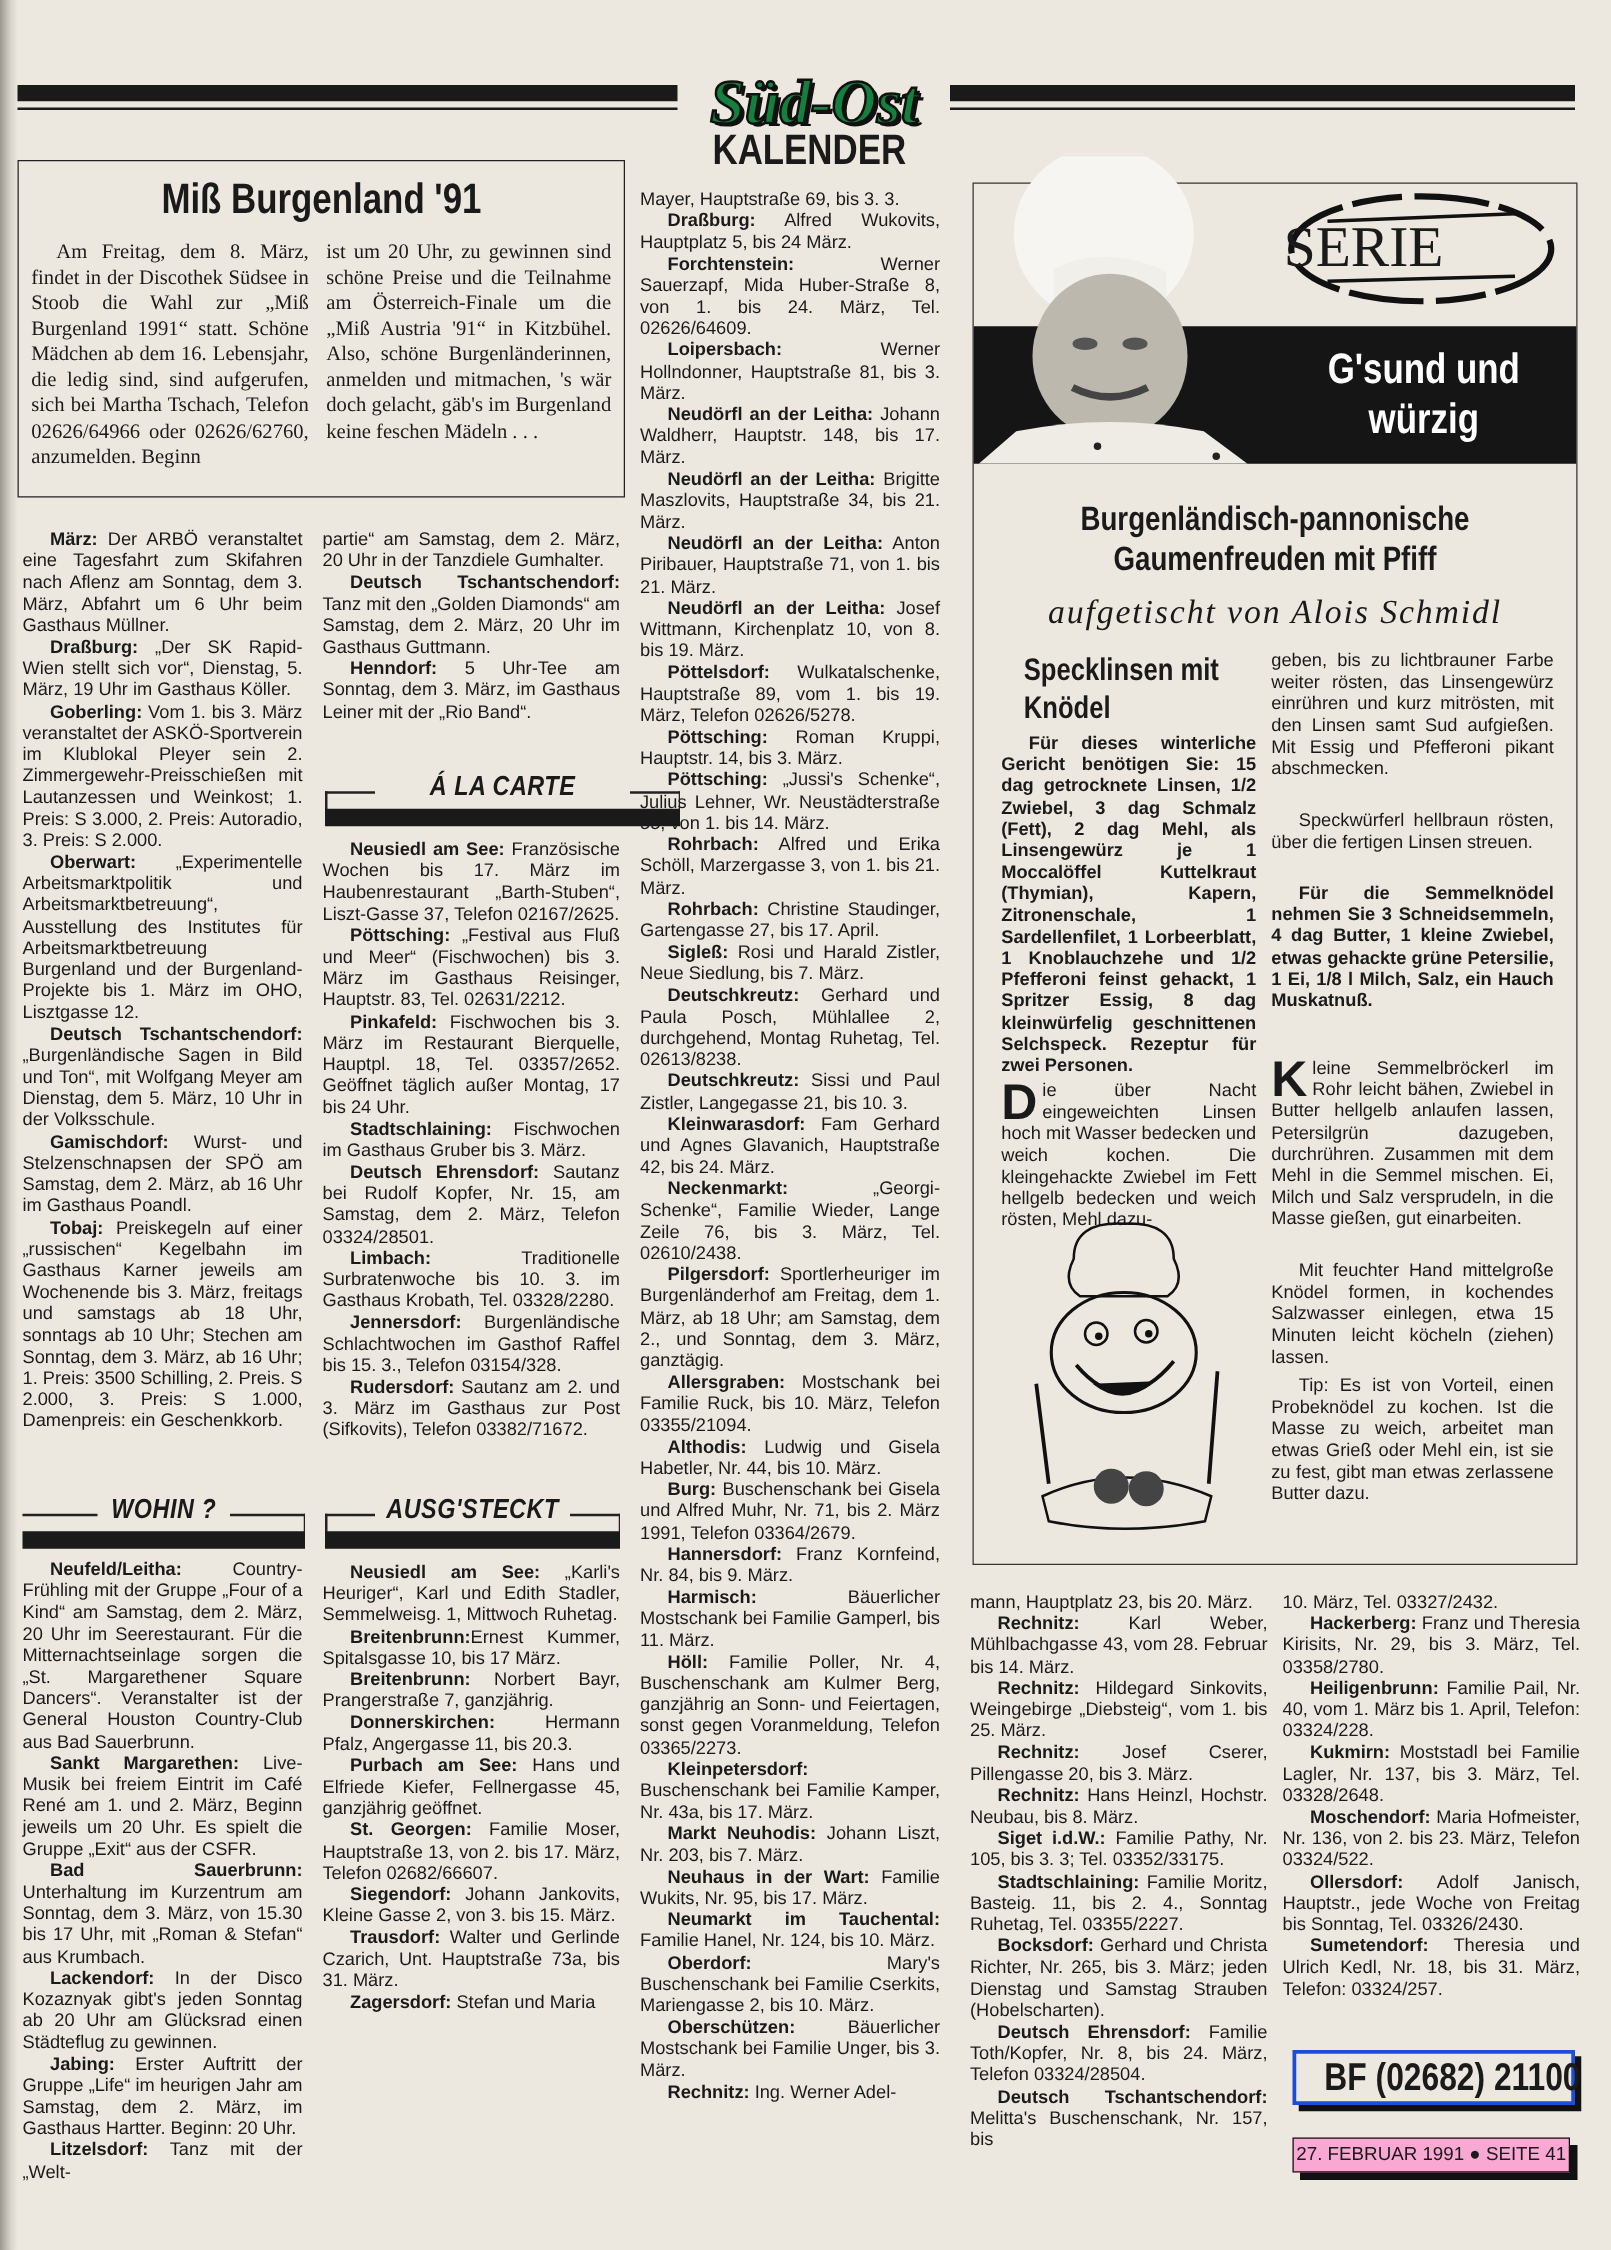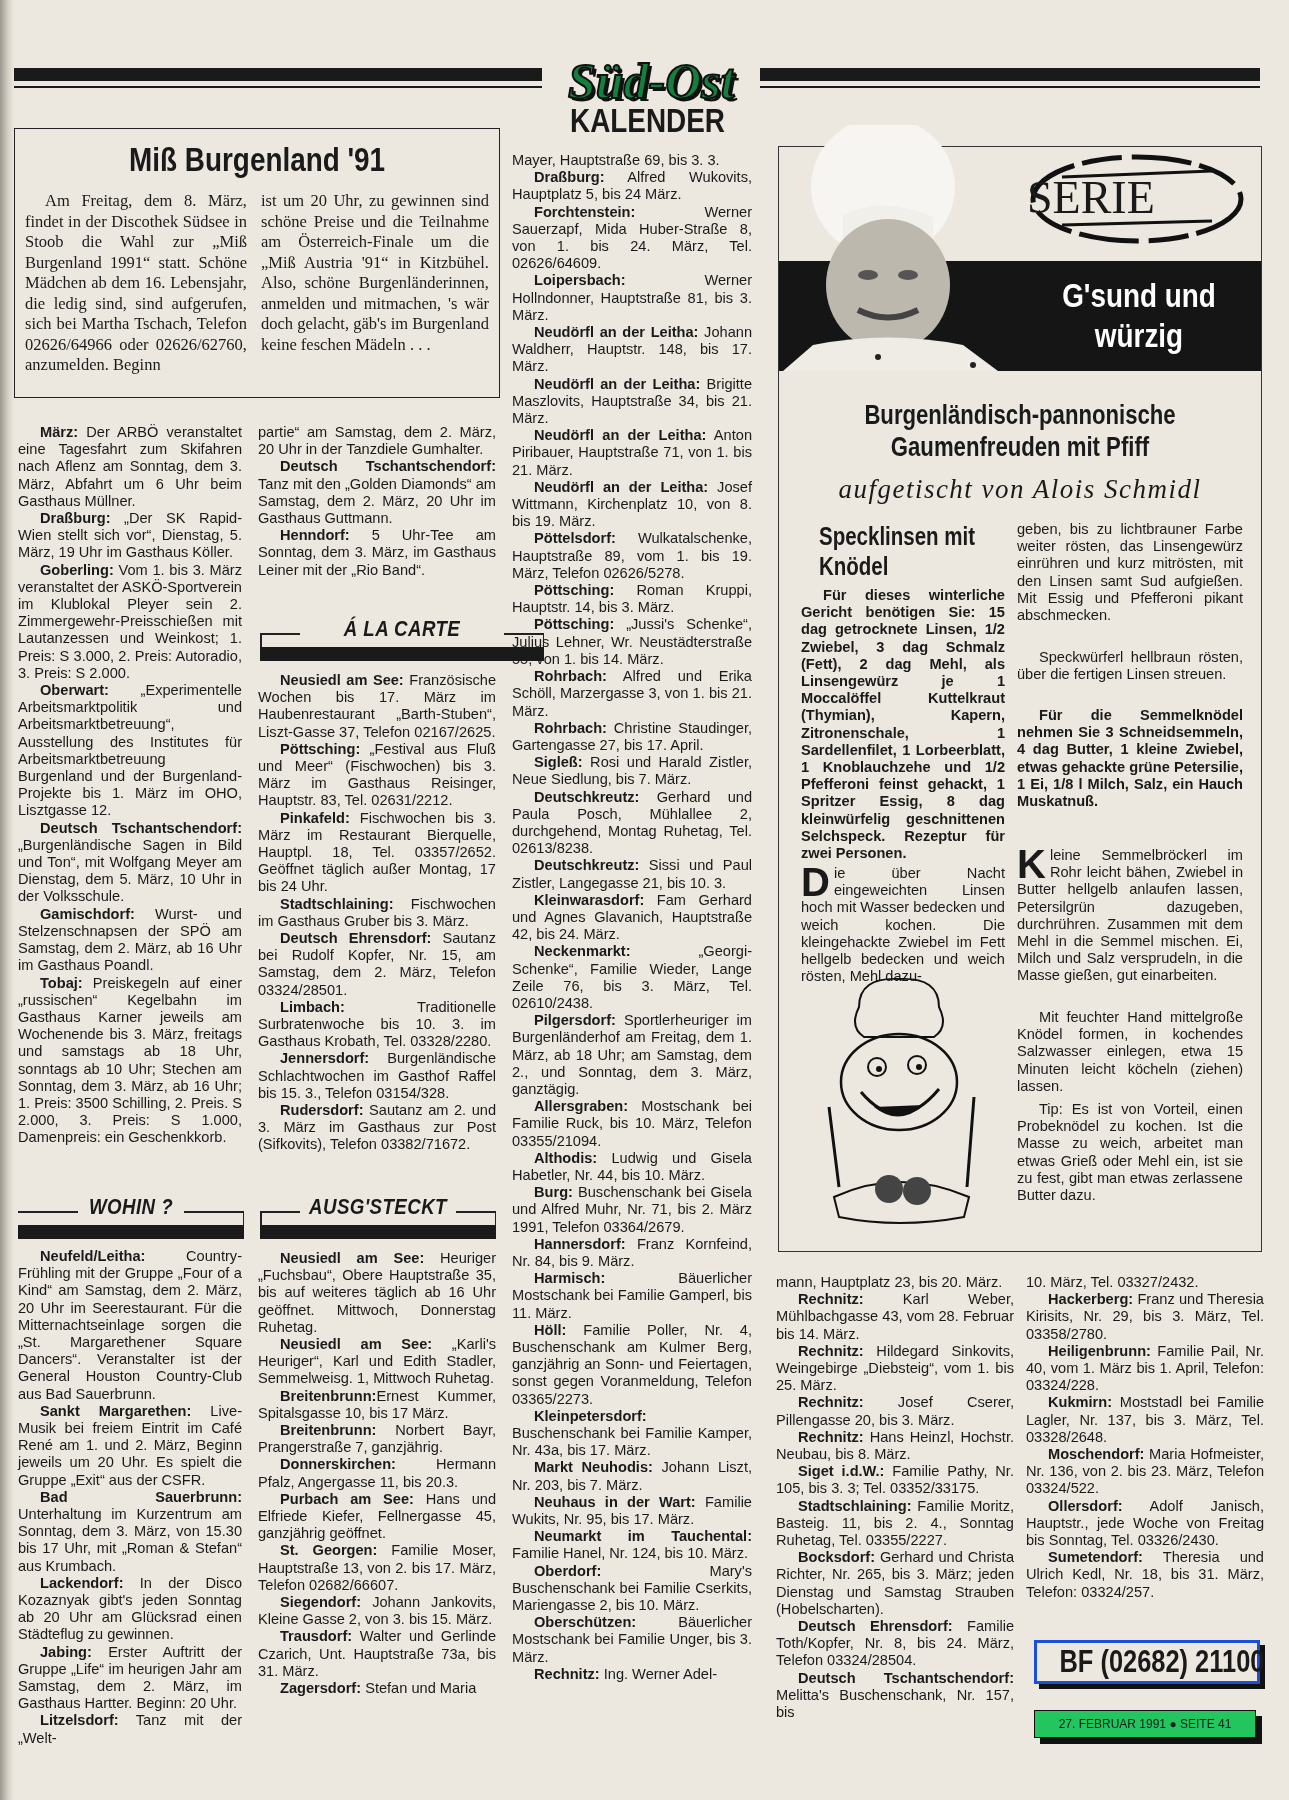--- a/index.html
+++ b/index.html
@@ -101,21 +101,20 @@
 <div class="sechead" style="left:260px;top:1198px;width:236px">
   <div class="rule-l" style="width:40px"></div>
     <div class="rule-r" style="width:40px"></div>
   <div class="side-l"></div>
     <div class="side-r"></div>
   <div class="lbl">AUSG'STECKT</div>
   <div class="bar"></div>
 </div>
 
 <div class="col" style="left:258px;top:1250px;width:238px">
-  <p class="ind"><span class="place">Neusiedl am See:</span><span> Heuriger „Fuchsbau“, Obere Hauptstraße 35, bis auf weiteres täglich ab 16 Uhr geöffnet. Mittwoch, Donnerstag Ruhetag.</span></p>
   <p class="ind"><span class="place">Neusiedl am See:</span><span> „Karli's Heuriger“, Karl und Edith Stadler, Semmelweisg. 1, Mittwoch Ruhetag.</span></p>
   <p class="ind"><span class="place">Breitenbrunn:</span><span>Ernest Kummer, Spitalsgasse 10, bis 17 März.</span></p>
   <p class="ind"><span class="place">Breitenbrunn:</span><span> Norbert Bayr, Prangerstraße 7, ganzjährig.</span></p>
   <p class="ind"><span class="place">Donnerskirchen:</span><span> Hermann Pfalz, Angergasse 11, bis 20.3.</span></p>
   <p class="ind"><span class="place">Purbach am See:</span><span> Hans und Elfriede Kiefer, Fellnergasse 45, ganzjährig geöffnet.</span></p>
   <p class="ind"><span class="place">St. Georgen:</span><span> Familie Moser, Hauptstraße 13, von 2. bis 17. März, Telefon 02682/66607.</span></p>
   <p class="ind"><span class="place">Siegendorf:</span><span> Johann Jankovits, Kleine Gasse 2, von 3. bis 15. März.</span></p>
   <p class="ind"><span class="place">Trausdorf:</span><span> Walter und Gerlinde Czarich, Unt. Hauptstraße 73a, bis 31. März.</span></p>
   <p class="ind"><span class="place">Zagersdorf:</span><span> Stefan und Maria</span></p>
 </div>
@@ -240,13 +239,13 @@
   <p class="ind"><span class="place">Kukmirn:</span><span> Moststadl bei Familie Lagler, Nr. 137, bis 3. März, Tel. 03328/2648.</span></p>
   <p class="ind"><span class="place">Moschendorf:</span><span> Maria Hofmeister, Nr. 136, von 2. bis 23. März, Telefon 03324/522.</span></p>
   <p class="ind"><span class="place">Ollersdorf:</span><span> Adolf Janisch, Hauptstr., jede Woche von Freitag bis Sonntag, Tel. 03326/2430.</span></p>
   <p class="ind"><span class="place">Sumetendorf:</span><span> Theresia und Ulrich Kedl, Nr. 18, bis 31. März, Telefon: 03324/257.</span></p>
 </div>
 
 <div class="abs" style="left:1034px;top:1640px;width:226px;height:44px;border:3px solid #1d4ed8;box-shadow:5px 5px 0 #111;background:#ece8df;text-align:center">
   <span class="cond" style="font-weight:bold;font-size:31px;line-height:38px;white-space:nowrap">BF (02682) 21100</span>
 </div>
 
-<div class="abs" style="left:1034px;top:1710px;width:222px;height:28px;border:1.5px solid #111;box-shadow:6px 6px 0 #111;background:#22c55e;text-align:center;font-size:12px;line-height:26px;white-space:nowrap">27. FEBRUAR 1991 ● SEITE 41</div>
+<div class="abs" style="left:1034px;top:1710px;width:222px;height:28px;border:1.5px solid #111;box-shadow:6px 6px 0 #111;background:#f9a8d4;text-align:center;font-size:15px;line-height:26px;white-space:nowrap">27. FEBRUAR 1991 ● SEITE 41</div>
 
 </body></html>

